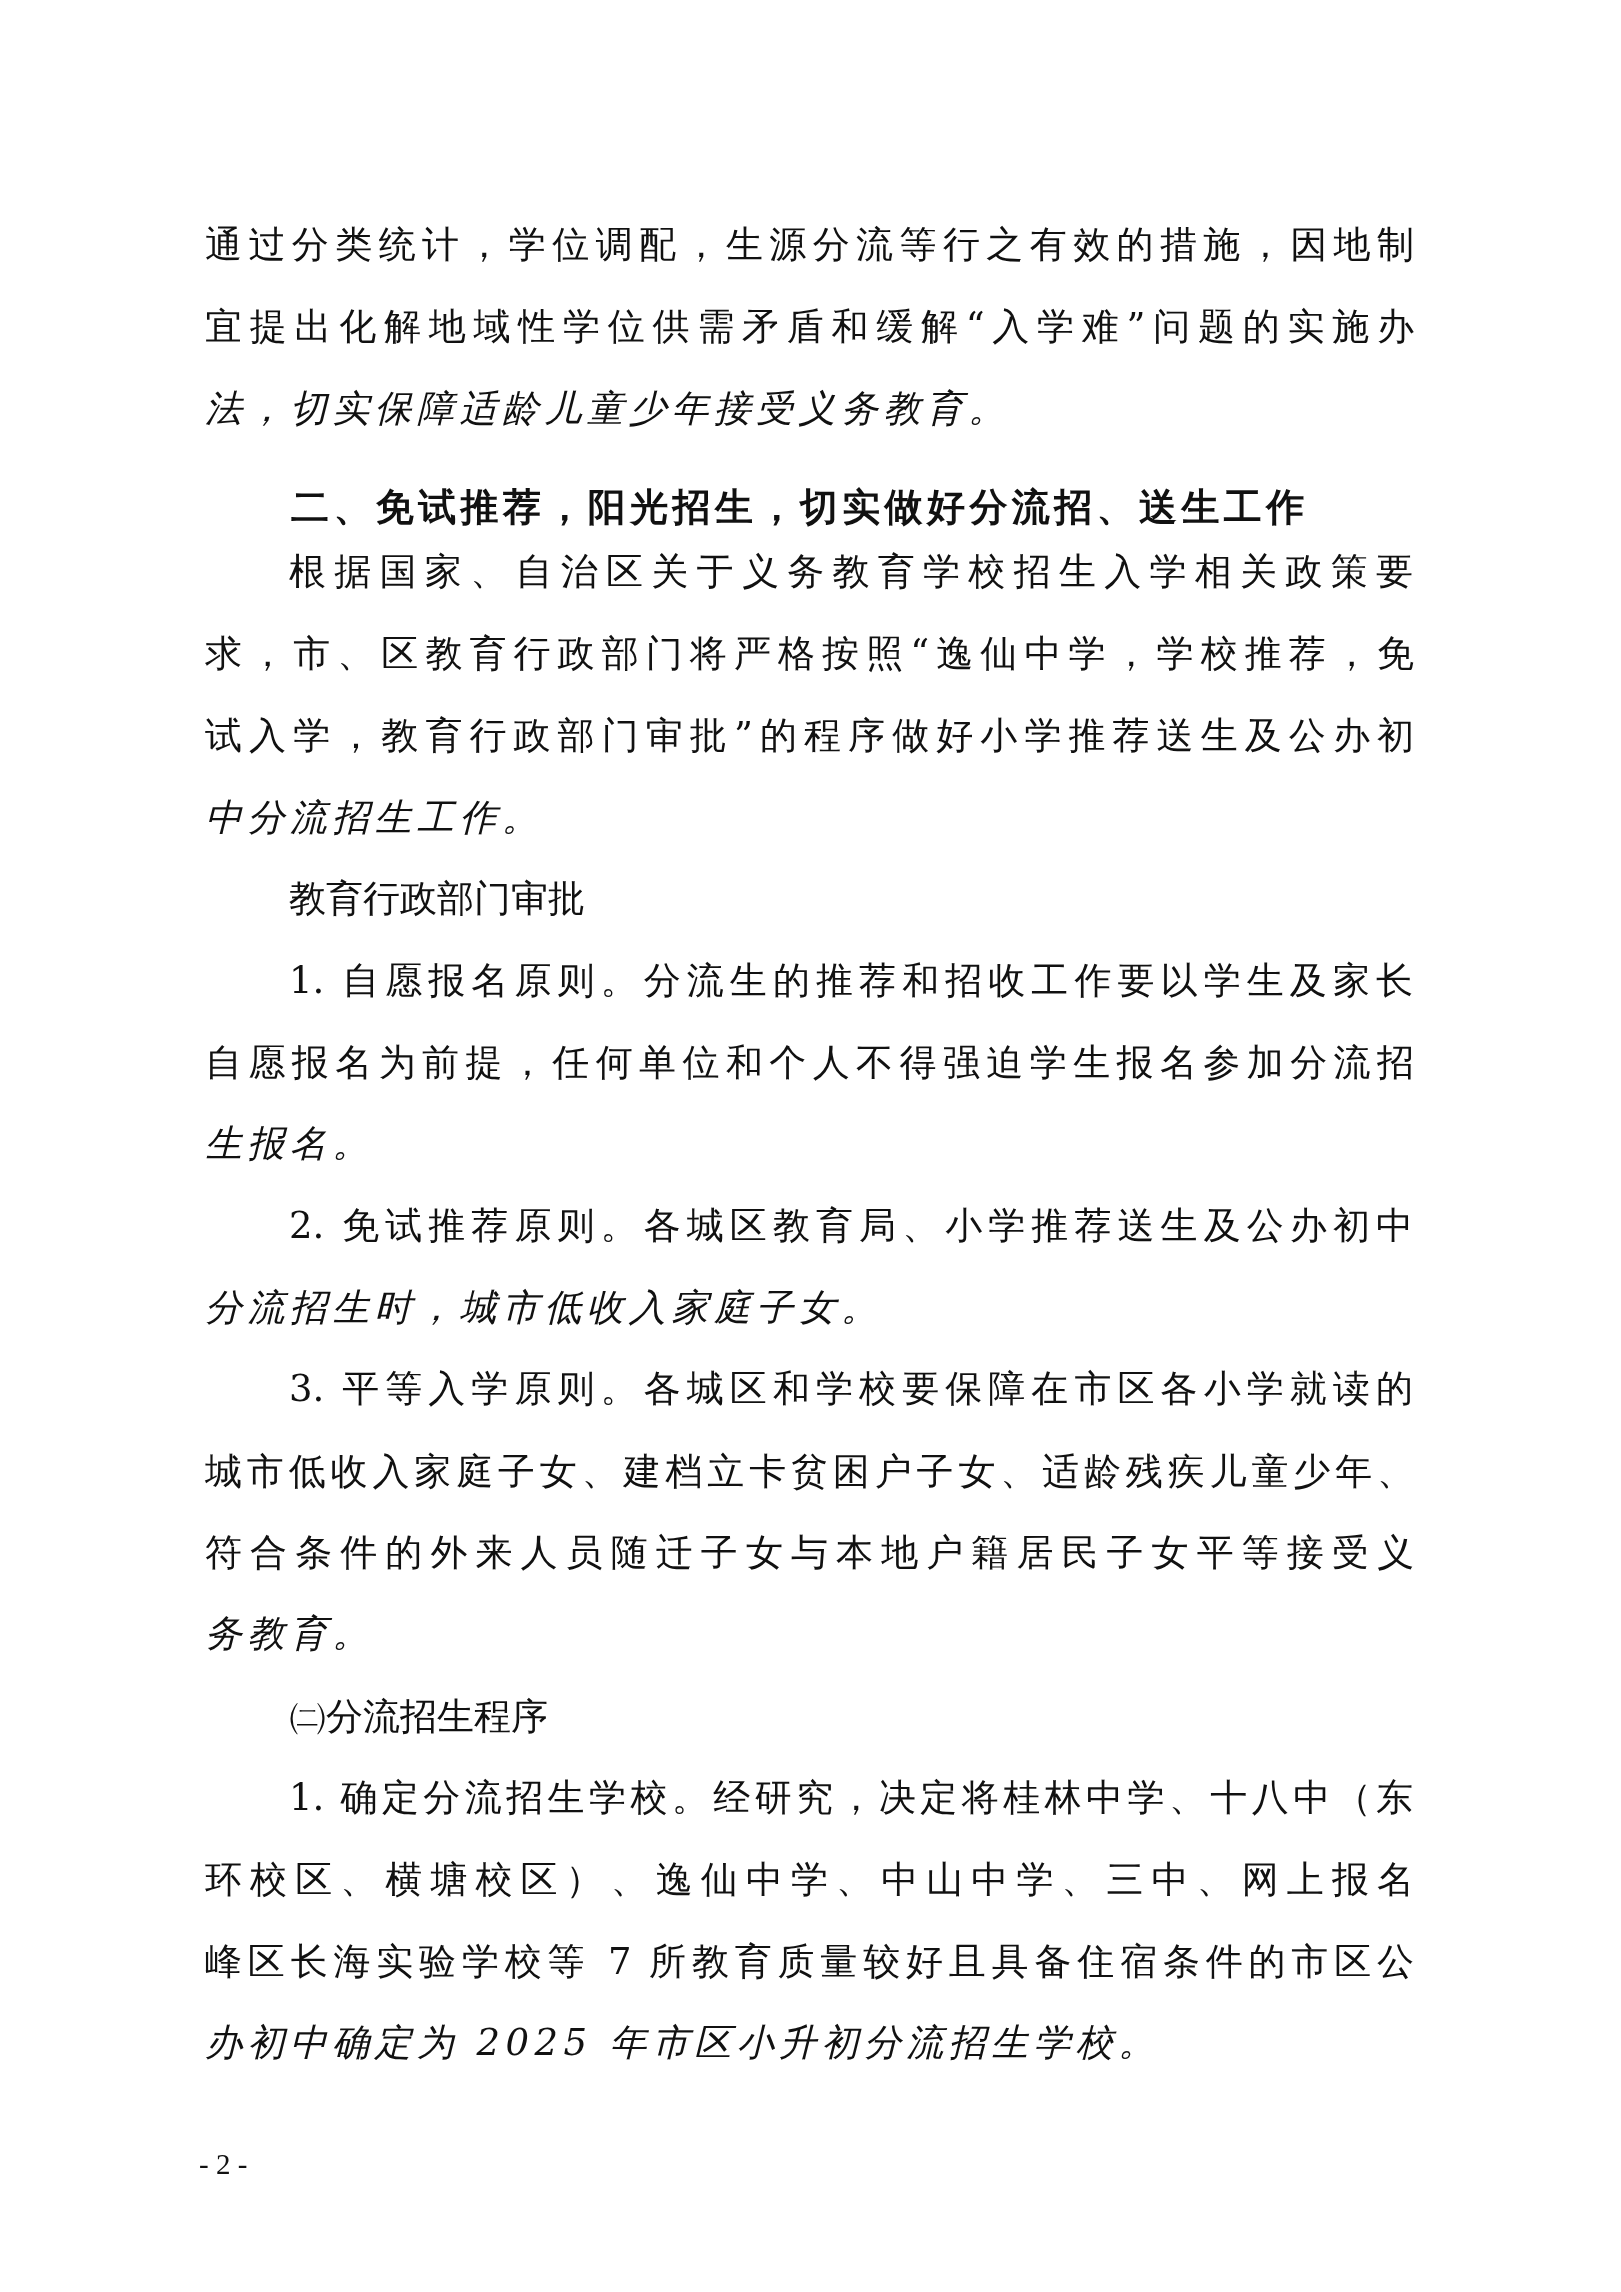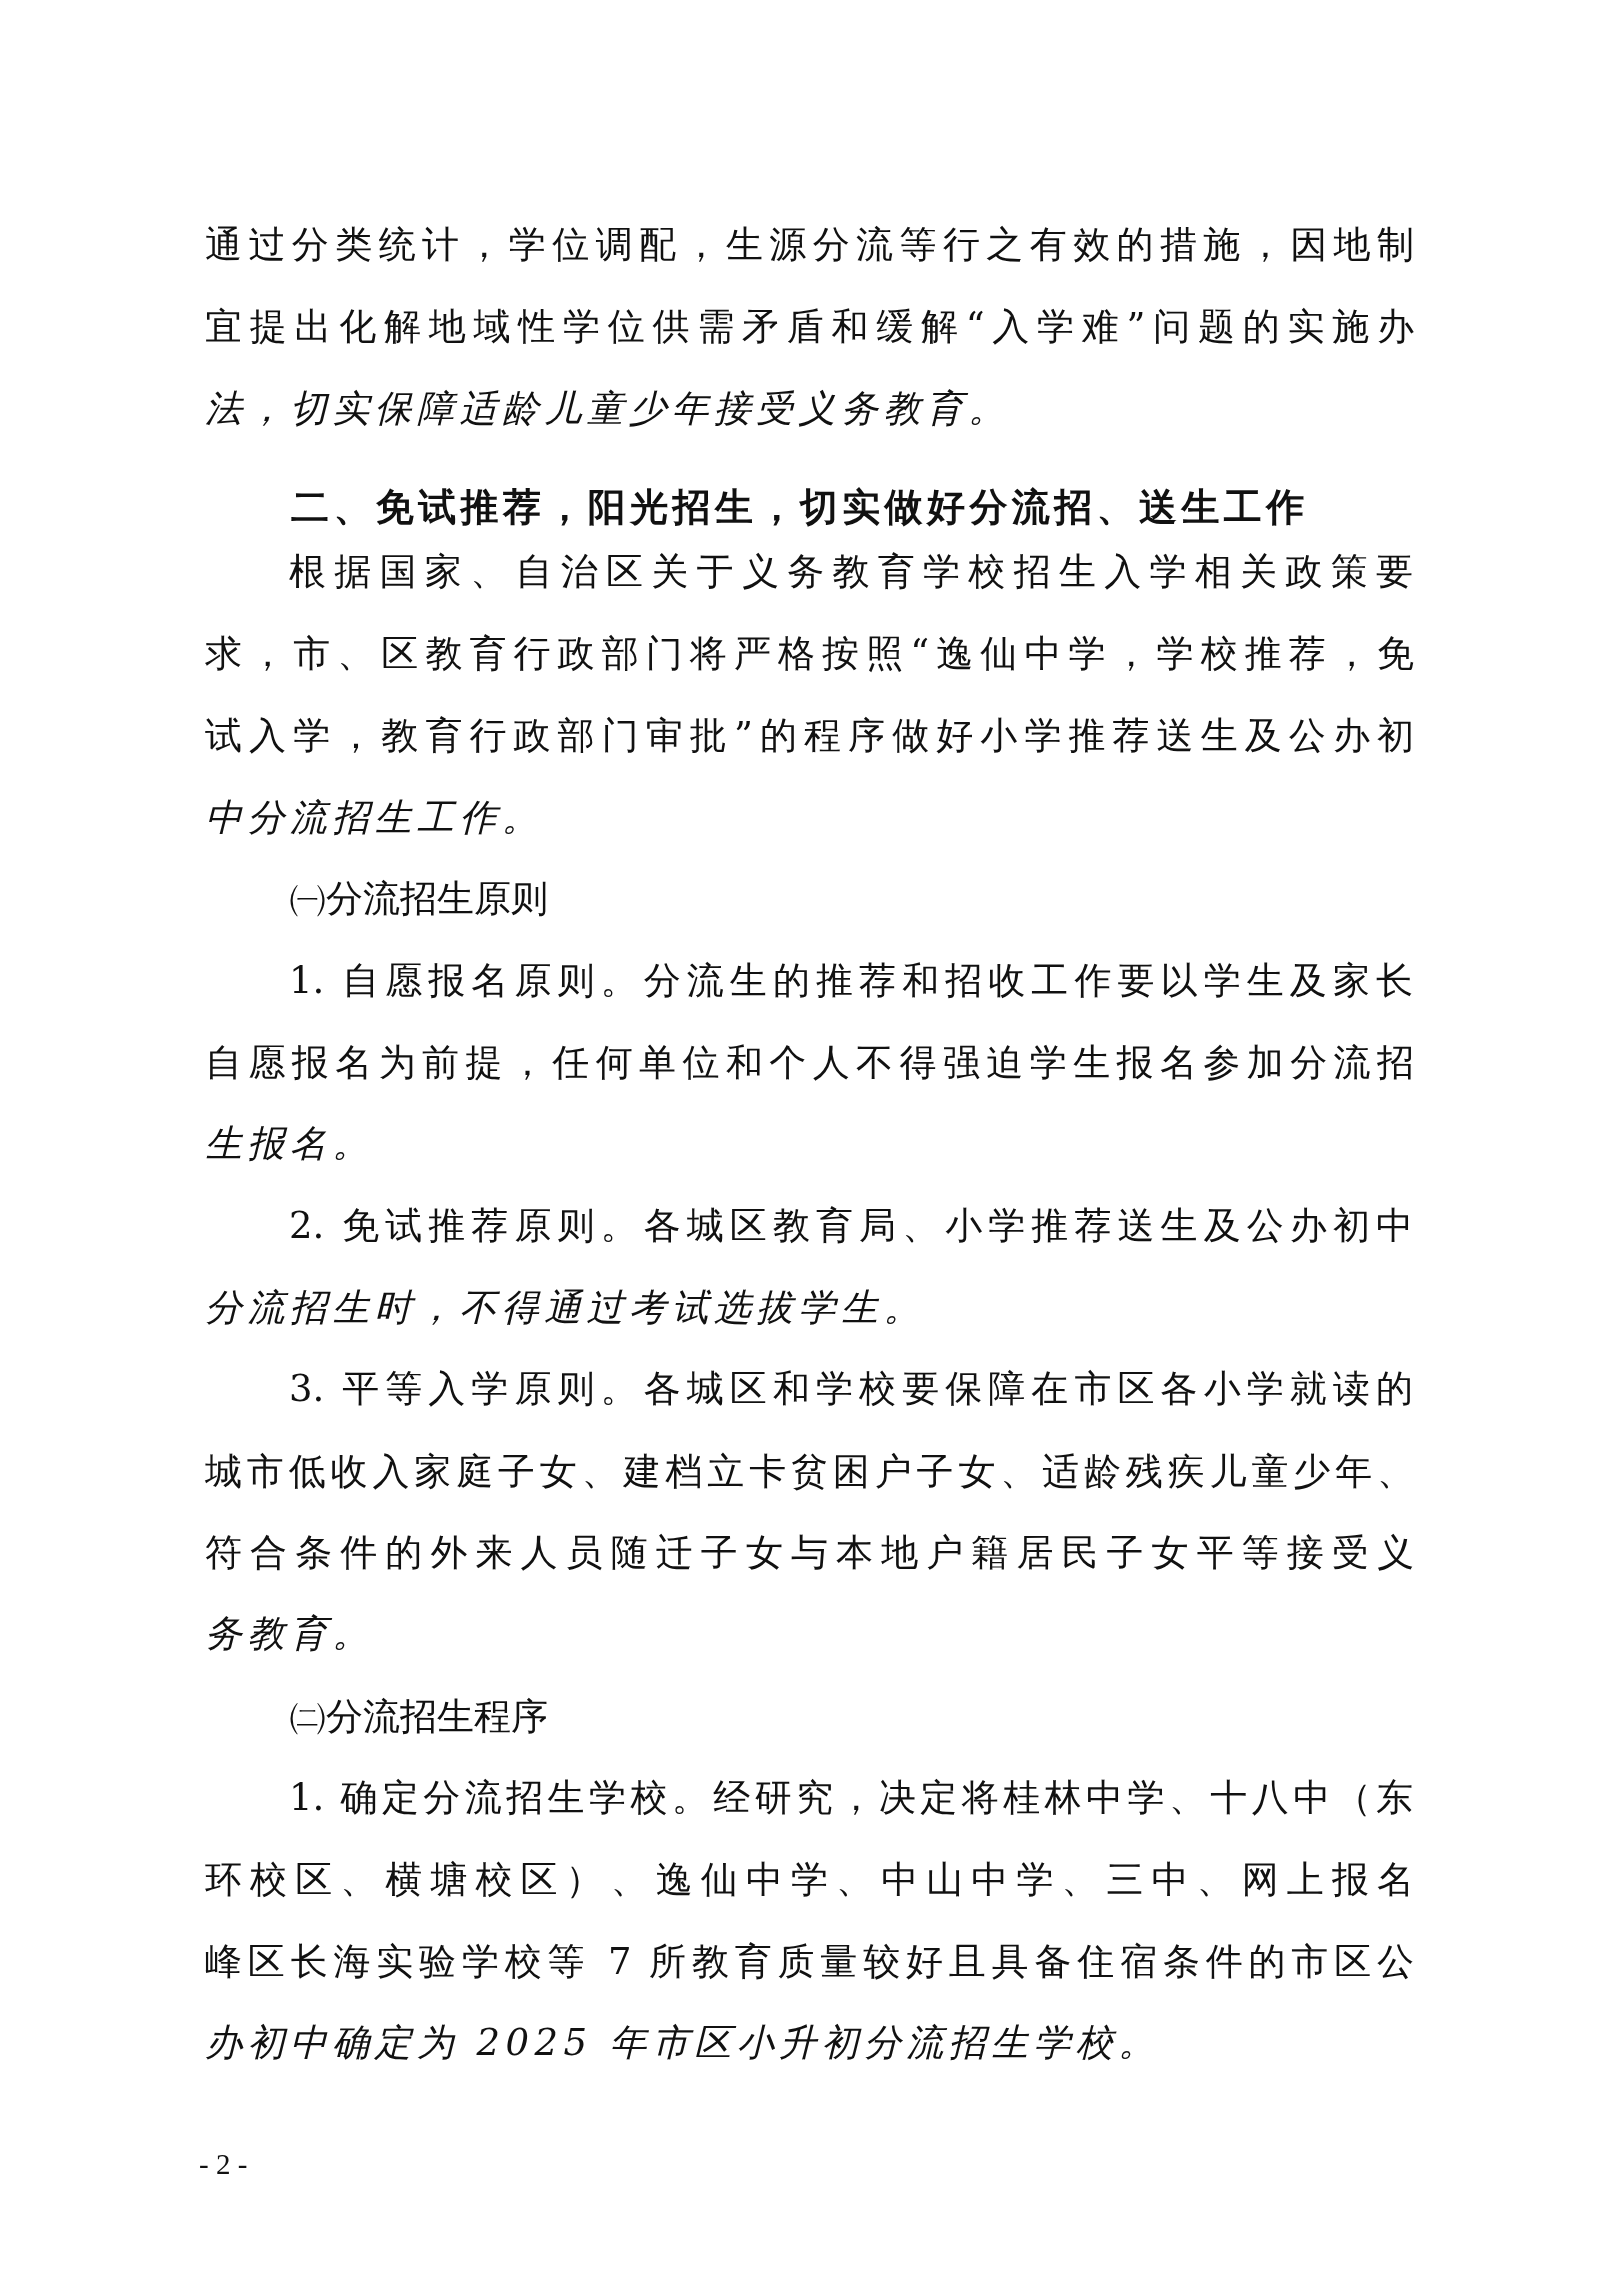--- a/index.html
+++ b/index.html
@@ -77,28 +77,28 @@
   <div class="line" style="top:305px">宜提出化解地域性学位供需矛盾和缓解“入学难”问题的实施办</div>
   <div class="line last" style="top:387px">法，切实保障适龄儿童少年接受义务教育。</div>
 
   <div class="line heading" style="top:469px">二、免试推荐，阳光招生，切实做好分流招、送生工作</div>
 
   <div class="line indent" style="top:550px">根据国家、自治区关于义务教育学校招生入学相关政策要</div>
   <div class="line" style="top:632px">求，市、区教育行政部门将严格按照“逸仙中学，学校推荐，免</div>
   <div class="line" style="top:714px">试入学，教育行政部门审批”的程序做好小学推荐送生及公办初</div>
   <div class="line last" style="top:796px">中分流招生工作。</div>
 
-  <div class="line indent subheading" style="top:877px">㈠分流招生原则</div>
+  <div class="line indent subheading" style="top:877px">教育行政部门审批</div>
 
   <div class="line indent" style="top:959px">1. 自愿报名原则。分流生的推荐和招收工作要以学生及家长</div>
   <div class="line" style="top:1041px">自愿报名为前提，任何单位和个人不得强迫学生报名参加分流招</div>
   <div class="line last" style="top:1122px">生报名。</div>
 
   <div class="line indent" style="top:1204px">2. 免试推荐原则。各城区教育局、小学推荐送生及公办初中</div>
-  <div class="line last" style="top:1286px">分流招生时，不得通过考试选拔学生。</div>
+  <div class="line last" style="top:1286px">分流招生时，城市低收入家庭子女。</div>
 
   <div class="line indent" style="top:1367px">3. 平等入学原则。各城区和学校要保障在市区各小学就读的</div>
   <div class="line" style="top:1450px">城市低收入家庭子女、建档立卡贫困户子女、适龄残疾儿童少年、</div>
   <div class="line" style="top:1531px">符合条件的外来人员随迁子女与本地户籍居民子女平等接受义</div>
   <div class="line last" style="top:1612px">务教育。</div>
 
   <div class="line indent subheading" style="top:1695px">㈡分流招生程序</div>
 
   <div class="line indent" style="top:1776px">1. 确定分流招生学校。经研究，决定将桂林中学、十八中（东</div>
   <div class="line" style="top:1858px">环校区、横塘校区）、逸仙中学、中山中学、三中、网上报名</div>

